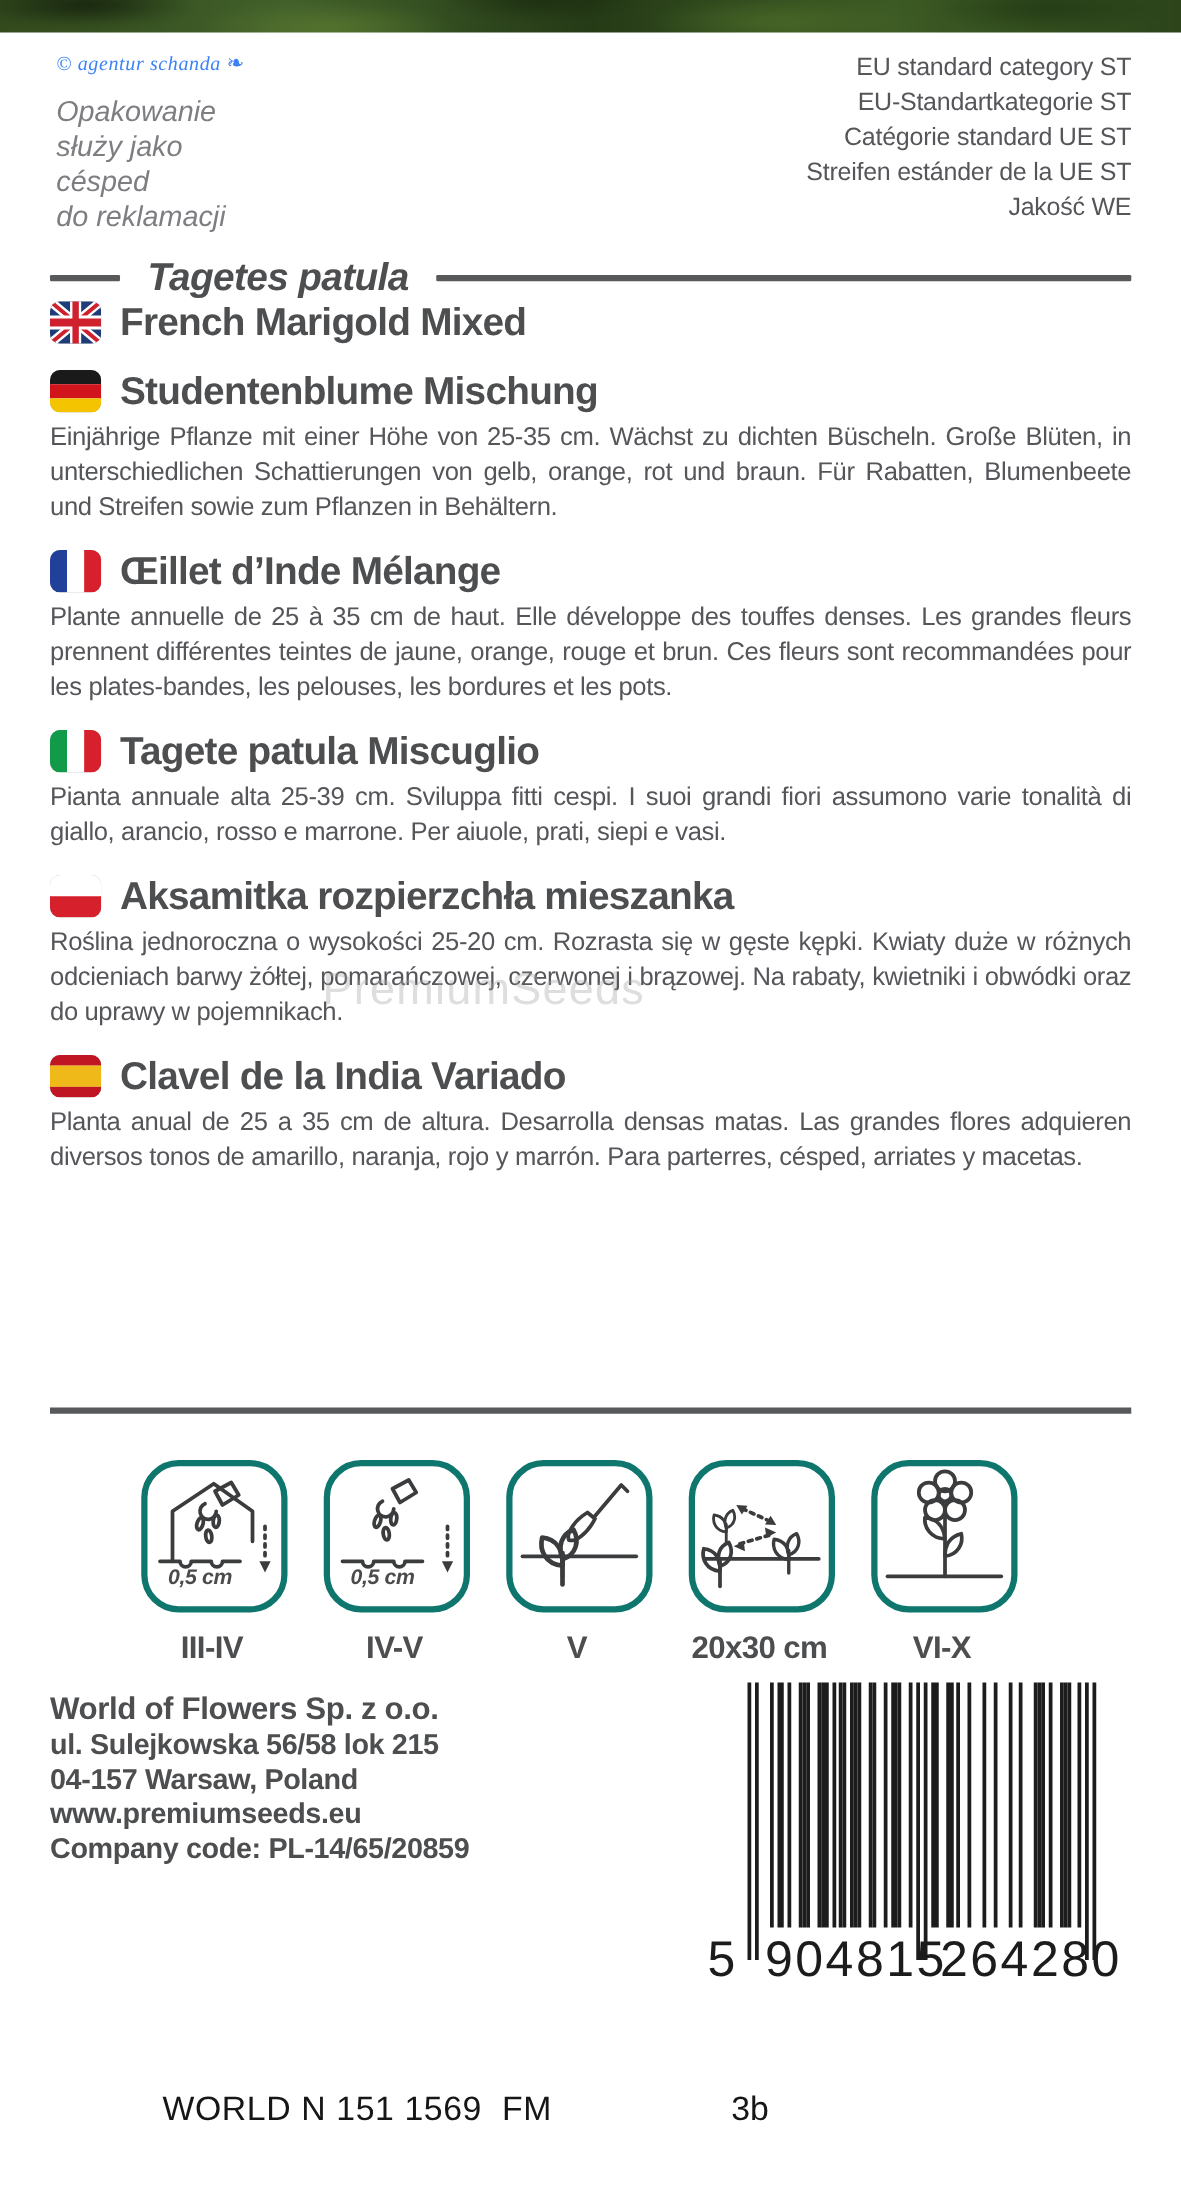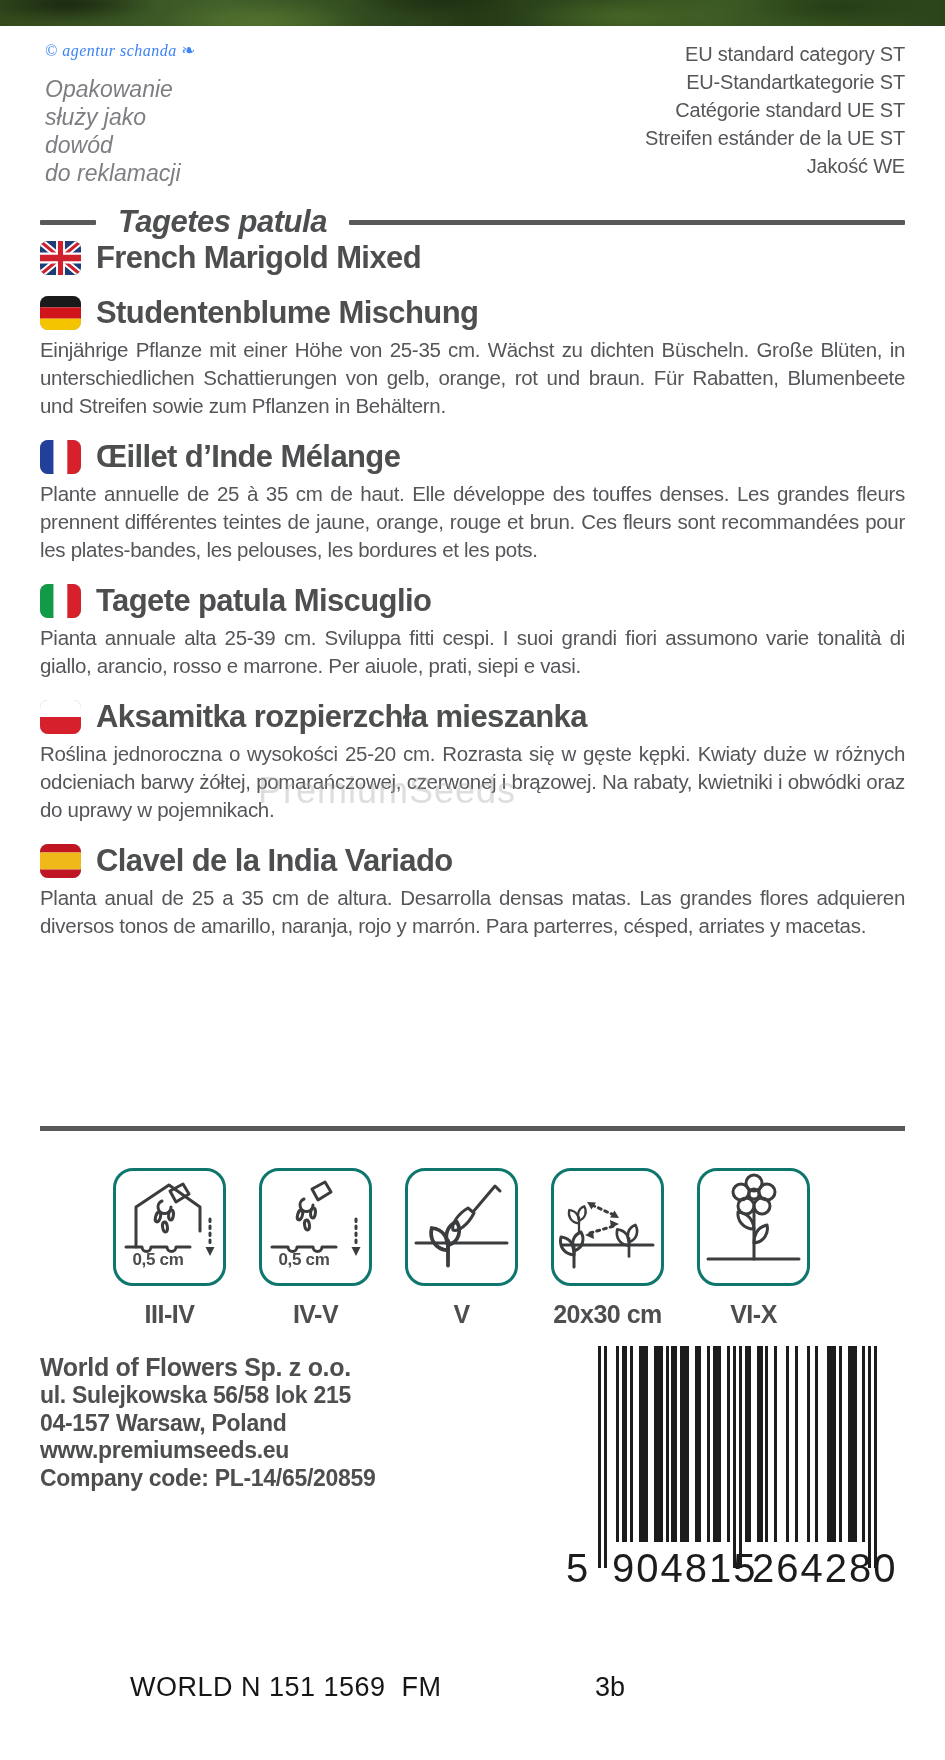--- a/index.html
+++ b/index.html
@@ -43,21 +43,21 @@
   .sec-title{font-size:31px;font-weight:bold;color:#4d4e50;letter-spacing:-.6px;white-space:nowrap;}
   .sec-body{margin:0;font-size:20.5px;color:#55565a;line-height:28px;letter-spacing:-.3px;
             text-align:justify;text-justify:inter-word;}
   
   .watermark{position:absolute;top:770px;left:258px;font-size:36px;color:#a9a9a9;opacity:.38;letter-spacing:1px;pointer-events:none;}
   
   .divider{position:absolute;top:1126px;left:40px;right:40px;height:5px;background:#58595b;}
   
   .pictos{position:absolute;top:1168px;left:113px;display:flex;gap:33px;}
   .picto-cell{width:113px;}
-  .picto-box{position:relative;width:107px;height:112px;border:3px solid #0f766e;border-radius:20px;background:#fff;box-sizing:content-box;}
+  .picto-box{position:relative;width:107px;height:112px;border:5px solid #0f766e;border-radius:30px;background:#fff;box-sizing:content-box;font-style:italic;}
   .picto-box svg{position:absolute;inset:0;width:107px;height:112px;}
   .depth{position:absolute;left:6px;top:79px;width:72px;text-align:center;
          font-size:17px;font-weight:bold;color:#4a4b4d;letter-spacing:-.3px;}
   .picto-label{margin-top:14px;text-align:center;font-size:25px;font-weight:bold;color:#4d4e50;letter-spacing:-.5px;white-space:nowrap;}
   
   .company{position:absolute;top:1352px;left:40px;color:#4d4e50;letter-spacing:-.3px;}
   .company .name{font-size:25px;font-weight:bold;line-height:30px;}
   .company div{font-size:23px;font-weight:bold;line-height:27.5px;}
   
   .barcode{position:absolute;top:1346px;left:566px;width:340px;height:252px;}
@@ -65,41 +65,41 @@
   .bar{height:196px;}
   .bar.dark{background:#1c1c1c;}
   .bar.guard{height:222px;}
   .bc-digit{position:absolute;font-size:40px;color:#1c1c1c;letter-spacing:2px;top:200px;font-family:"Liberation Sans",sans-serif;}
   .bc-lead{left:0;}
   .bc-g1{left:46px;width:126px;text-align:center;}
   .bc-g2{left:186px;width:126px;text-align:center;}
   
   .footer{position:absolute;top:1672px;left:0;right:0;height:36px;color:#161616;}
   .footer .print-code{position:absolute;left:130px;font-size:27px;letter-spacing:.5px;white-space:pre;}
-  .footer .plate{position:absolute;left:585px;font-size:27px;margin-left:10px;}
+  .footer .plate{position:absolute;left:585px;font-size:27px;}
 </style>
 </head>
 <body>
 
 <div class="page">
 
   <div class="photo-strip">
     <div class="blur"></div>
   </div>
 
   <div class="top-row">
     <div>
       <div class="credit">
         <span>© agentur schanda</span>
         <span class="flourish">❧</span>
       </div>
       <div class="claims">
           <div>Opakowanie</div>
           <div>służy jako</div>
-          <div>dowód</div>
+          <div>césped</div>
           <div>do reklamacji</div>
         </div>
     </div>
     <div class="cats">
         <div>EU standard category ST</div>
         <div>EU-Standartkategorie ST</div>
         <div>Catégorie standard UE ST</div>
         <div>Streifen estánder de la UE ST</div>
         <div>Jakość WE</div>
       </div>

